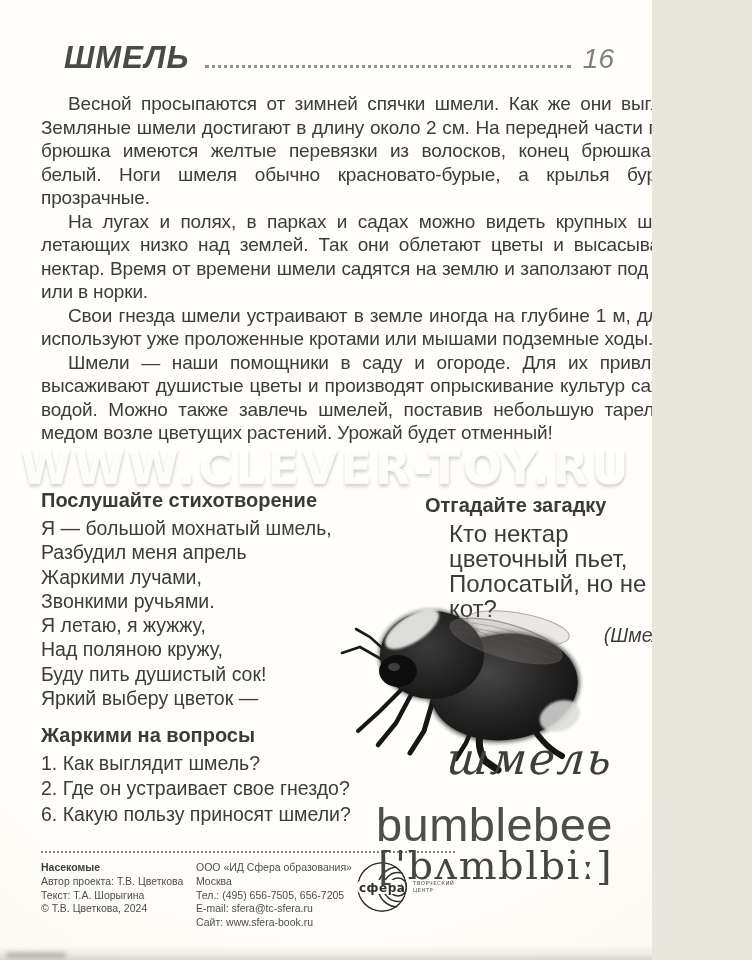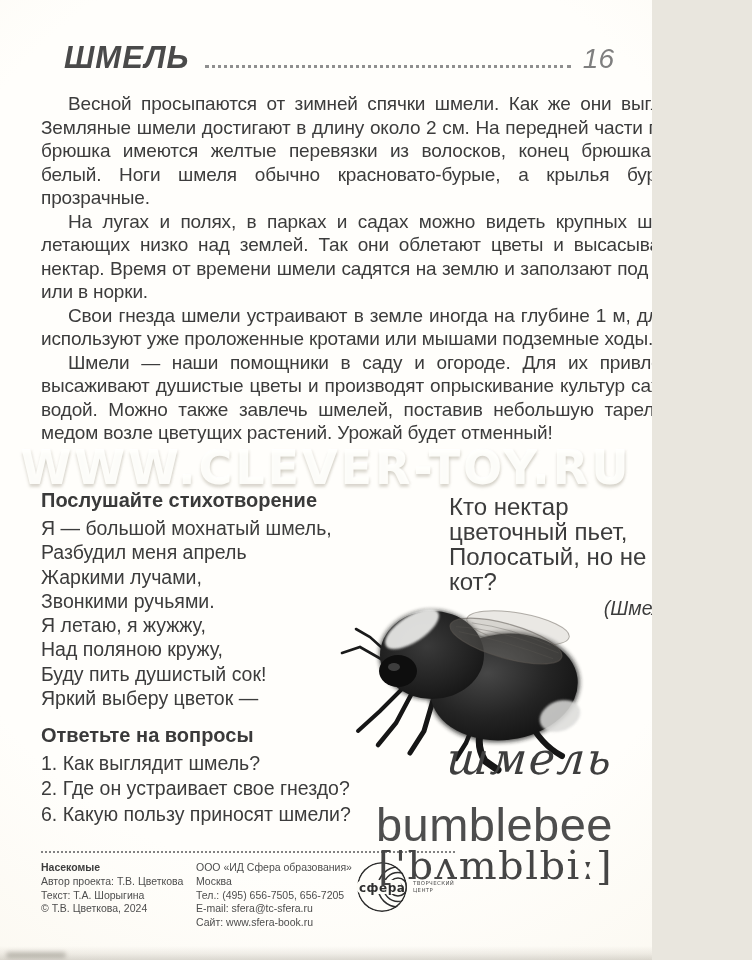--- a/index.html
+++ b/index.html
@@ -88,27 +88,28 @@
     <div class="line">Разбудил меня апрель</div>
     <div class="line">Жаркими лучами,</div>
     <div class="line">Звонкими ручьями.</div>
     <div class="line">Я летаю, я жужжу,</div>
     <div class="line">Над поляною кружу,</div>
     <div class="line">Буду пить душистый сок!</div>
     <div class="line">Яркий выберу цветок —</div>
   </div>
 
   <div class="riddle">
+    <div class="section-heading">Отгадайте загадку</div>
     <div class="line">Кто нектар цветочный пьет,</div>
     <div class="line">Полосатый, но не кот?</div>
     <div class="answer">(Шмель.)</div>
   </div>
 
   <div class="questions">
-    <div class="section-heading">Ответьте на вопросы</div>
+    <div class="section-heading">Жаркими на вопросы</div>
     <div class="line">1. Как выглядит шмель?</div>
     <div class="line">2. Где он устраивает свое гнездо?</div>
     <div class="line">6. Какую пользу приносят шмели?</div>
   </div>
 
   <svg class="bee" viewBox="0 0 282 192" xmlns="http://www.w3.org/2000/svg">
     <defs>
       <radialGradient id="abd" cx="40%" cy="35%" r="75%">
         <stop offset="0%" stop-color="#474747"></stop>
         <stop offset="55%" stop-color="#242424"></stop>

